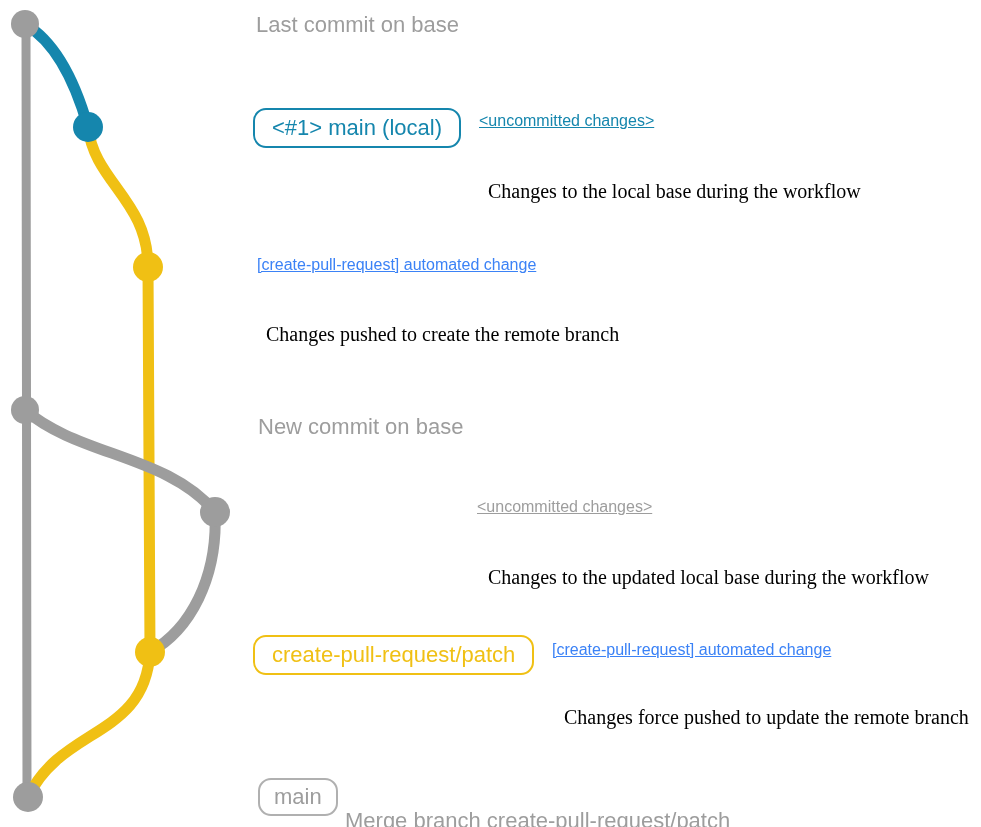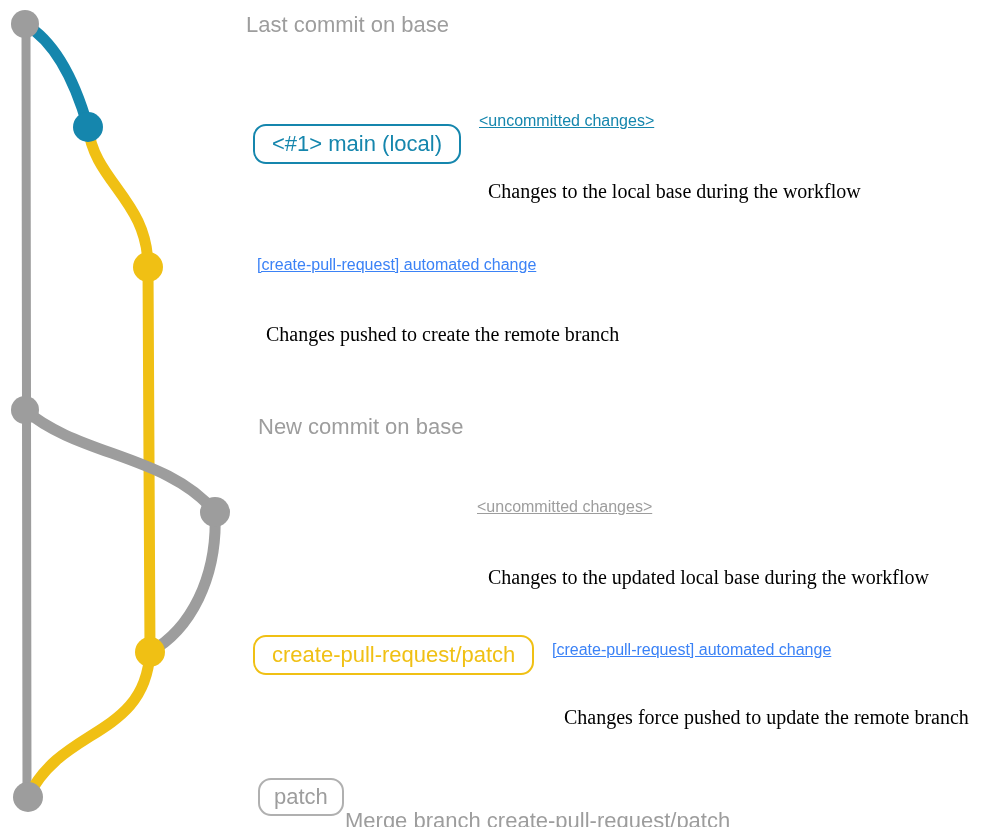--- a/index.html
+++ b/index.html
@@ -12,21 +12,21 @@
   .sans-label{font-size:22px;color:#9d9d9d;}
   .note{font-family:"Liberation Serif",serif;font-size:20px;color:#000000;margin-top:36px;}
   .heading{font-size:16px;font-weight:400;text-decoration:underline;}
   .teal-text{color:#1586ad;}
   .yellow-text{color:#3b82f6;}
   .gray-text{color:#9d9d9d;}
   .badge{
     display:inline-block;border:2px solid;border-radius:13px;
     padding:5px 17px 6px 17px;font-size:22px;line-height:25px;background:#ffffff;
   }
-  .badge-teal{border-color:#1586ad;color:#1586ad;margin-top:16px;}
+  .badge-teal{border-color:#1586ad;color:#1586ad;}
   .badge-gray{border-color:#b0b0b0;color:#9d9d9d;}
   .badge-yellow{border-color:#f0c014;color:#f0c014;}
 </style>
 </head>
 <body>
 
 <div id="stage">
 
   <svg id="graph" width="250" height="827" viewBox="0 0 250 827">
 
@@ -43,21 +43,21 @@
 
     <circle cx="25" cy="24" r="14" fill="#9d9d9d"></circle>
     <circle cx="25" cy="410" r="14" fill="#9d9d9d"></circle>
     <circle cx="28" cy="797" r="15" fill="#9d9d9d"></circle>
     <circle cx="88" cy="127" r="15" fill="#1586ad"></circle>
     <circle cx="215" cy="512" r="15" fill="#9d9d9d"></circle>
     <circle cx="148" cy="267" r="15" fill="#f0c014"></circle>
     <circle cx="150" cy="652" r="15" fill="#f0c014"></circle>
   </svg>
 
-  <div class="ann sans-label" style="left:246px;top:12px;">Last commit on base</div>
+  <div class="ann sans-label" style="left:256px;top:12px;">Last commit on base</div>
 
   <div class="ann" style="left:253px;top:108px;">
     <span class="badge badge-teal">&lt;#1&gt; main (local)</span>
   </div>
   <div class="ann heading teal-text" style="left:479px;top:112px;">&lt;uncommitted changes&gt;</div>
   <div class="ann note" style="left:488px;top:144px;">Changes to the local base during the workflow</div>
 
   <div class="ann heading yellow-text" style="left:257px;top:256px;">[create-pull-request] automated change</div>
   <div class="ann note" style="left:266px;top:287px;">Changes pushed to create the remote branch</div>
 
@@ -66,17 +66,17 @@
   <div class="ann heading gray-text" style="left:477px;top:498px;">&lt;uncommitted changes&gt;</div>
   <div class="ann note" style="left:488px;top:530px;">Changes to the updated local base during the workflow</div>
 
   <div class="ann" style="left:253px;top:635px;">
     <span class="badge badge-yellow">create-pull-request/patch</span>
   </div>
   <div class="ann heading yellow-text" style="left:552px;top:641px;">[create-pull-request] automated change</div>
   <div class="ann note" style="left:564px;top:670px;">Changes force pushed to update the remote branch</div>
 
   <div class="ann" style="left:258px;top:778px;">
-    <span class="badge badge-gray" style="padding:4px 14px 5px 14px;">patch</span>
+    <span class="badge badge-gray" style="padding:4px 14px 5px 14px;">main</span>
   </div>
   <div class="ann sans-label" style="left:345px;top:808px;">Merge branch create-pull-request/patch</div>
 
 </div>
 
 </body></html>

